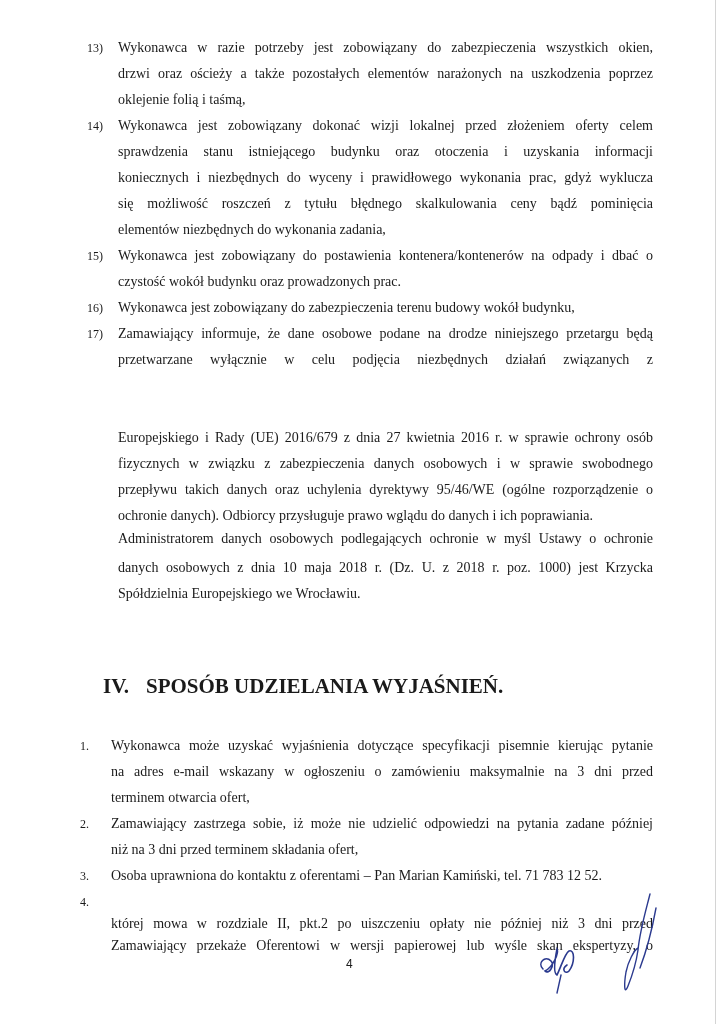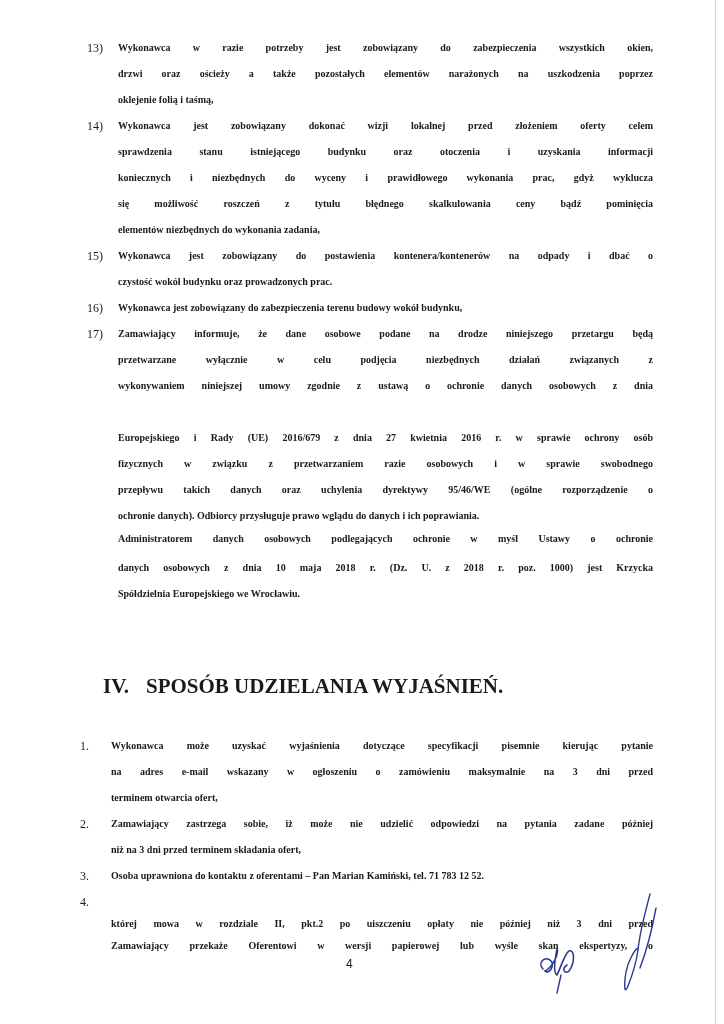--- a/index.html
+++ b/index.html
@@ -2,21 +2,21 @@
 <html><head>
 <meta charset="utf-8">
 <style>
   html, body { margin: 0; padding: 0; }
   body {
     width: 724px; height: 1024px; background: #ffffff; position: relative; overflow: hidden;
     font-family: "Liberation Serif", "DejaVu Serif", serif; color: #1a1a1a;
   }
   .page { position: absolute; left: 0; top: 0; width: 724px; height: 1024px; }
   .edge-line { position: absolute; left: 715px; top: 0; width: 1px; height: 1024px; background: #d4d4d4; }
-  .line { position: absolute; font-size: 10px; white-space: nowrap; line-height: 18px; font-weight: bold; }
+  .line { position: absolute; font-size: 14px; white-space: nowrap; line-height: 18px; }
   .just { text-align: justify; text-align-last: justify; white-space: normal; }
   .num { position: absolute; font-size: 12px; line-height: 18px; }
   .heading { position: absolute; font-size: 21px; font-weight: bold; line-height: 18px; }
   .page-number { position: absolute; left: 346px; top: 957px; font-family: "Liberation Sans", sans-serif; font-size: 12px; }
   .sig { position: absolute; }
 </style>
 </head>
 <body>
 
 <div class="page">
@@ -37,23 +37,22 @@
   <div class="num" style="left:87px;top:247px">15)</div>
   <div class="line just" style="left:118px;top:247px;width:535px">Wykonawca jest zobowiązany do postawienia kontenera/kontenerów na odpady i dbać o</div>
   <div class="line" style="left:118px;top:273px">czystość wokół budynku oraz prowadzonych prac.</div>
 
   <div class="num" style="left:87px;top:299px">16)</div>
   <div class="line" style="left:118px;top:299px">Wykonawca jest zobowiązany do zabezpieczenia terenu budowy wokół budynku,</div>
 
   <div class="num" style="left:87px;top:325px">17)</div>
   <div class="line just" style="left:118px;top:325px;width:535px">Zamawiający informuje, że dane osobowe podane na drodze niniejszego przetargu będą</div>
   <div class="line just" style="left:118px;top:351px;width:535px">przetwarzane wyłącznie w celu podjęcia niezbędnych działań związanych z</div>
-  <div class="line just" style="left:118px;top:377px;width:535px">wykonywaniem niniejszej umowy zgodnie z ustawą o ochronie danych osobowych z dnia</div>
   <div class="line just" style="left:118px;top:429px;width:535px">Europejskiego i Rady (UE) 2016/679 z dnia 27 kwietnia 2016 r. w sprawie ochrony osób</div>
-  <div class="line just" style="left:118px;top:455px;width:535px">fizycznych w związku z przetwarzaniem razie osobowych i w sprawie swobodnego</div>
+  <div class="line just" style="left:118px;top:455px;width:535px">fizycznych w związku z zabezpieczenia danych osobowych i w sprawie swobodnego</div>
   <div class="line just" style="left:118px;top:481px;width:535px">przepływu takich danych oraz uchylenia dyrektywy 95/46/WE (ogólne rozporządzenie o</div>
   <div class="line" style="left:118px;top:507px">ochronie danych). Odbiorcy przysługuje prawo wglądu do danych i ich poprawiania.</div>
   <div class="line just" style="left:118px;top:530px;width:535px">Administratorem danych osobowych podlegających ochronie w myśl Ustawy o ochronie</div>
   <div class="line just" style="left:118px;top:559px;width:535px">danych osobowych z dnia 10 maja 2018 r. (Dz. U. z 2018 r. poz. 1000) jest Krzycka</div>
   <div class="line" style="left:118px;top:585px">Spółdzielnia Europejskiego  we Wrocławiu.</div>
 
   <div class="heading" style="left:103px;top:677px">IV.</div>
   <div class="heading" style="left:146px;top:677px">SPOSÓB UDZIELANIA WYJAŚNIEŃ.</div>
 
   <div class="num" style="left:80px;top:737px">1.</div>

